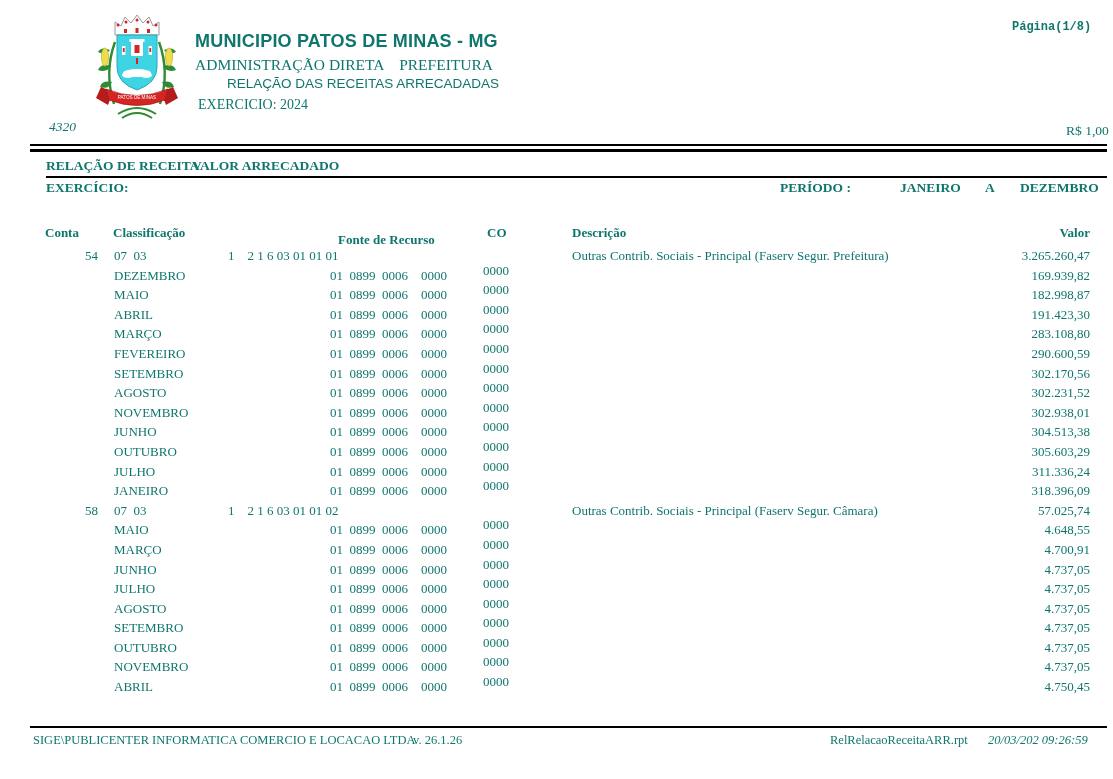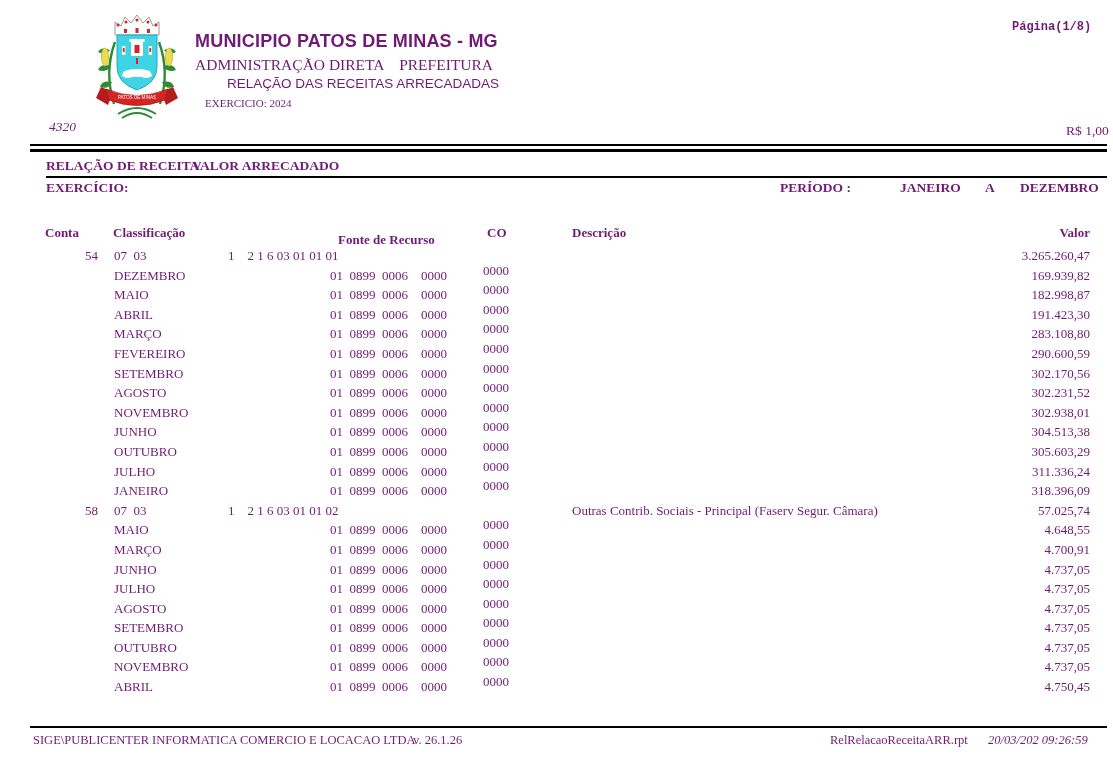--- a/index.html
+++ b/index.html
@@ -1,29 +1,29 @@
 <!DOCTYPE html>
 <html><head>
 <meta charset="utf-8">
 <style>
   html,body { margin:0; padding:0; background:#e8e8e8; }
   .page {
     position:relative; width:1113px; height:779px; background:#ffffff;
-    overflow:hidden; color:#701a75;
+    overflow:hidden; color:#0f766e;
     font-family:"Liberation Serif", serif; font-size:13px;
   }
   .abs { position:absolute; white-space:nowrap; }
   .rule { position:absolute; background:#000; }
 
   
   .crest { position:absolute; left:84px; top:10px; }
   .muni      { left:195px; top:31px;  font-family:"Liberation Sans", sans-serif; font-weight:bold; font-size:18px; letter-spacing:.2px; }
   .admin     { left:195px; top:56px;  font-size:15.5px; white-space:pre; }
   .reptitle  { left:195px; top:76px;  font-family:"Liberation Sans", sans-serif; font-size:13.5px;margin-left:32px; }
-  .exercise  { left:205px; top:97px;  font-size:11px; }
+  .exercise  { left:198px; top:97px;  font-size:14px; }
   .pagina    { left:1012px; top:20px; font-family:Liberation Mono, monospace; font-weight:bold; font-size:12px; }
   .doccode   { left:49px;  top:119px; font-style:italic; font-size:13.5px; }
   .currency  { left:1066px; top:123px; font-size:13.5px; }
 
   .rule-top-thin  { left:30px; top:144px; width:1077px; height:2px; }
   .rule-top-thick { left:30px; top:149px; width:1077px; height:3px; }
   .rule-band      { left:46px; top:176px; width:1061px; height:2px; }
   .rule-footer    { left:30px; top:726px; width:1077px; height:2px; }
 
   
@@ -160,20 +160,21 @@
   <div class="colhead h-fonte">Fonte de Recurso</div>
   <div class="colhead h-co">CO</div>
   <div class="colhead h-desc">Descrição</div>
   <div class="colhead h-valor">Valor</div>
 
   <div class="tbody">
       <div class="trow">
       <span class="c-conta">54</span>
       <span class="c-class-left">07  03</span>
       <span class="c-class-right">1    2 1 6 03 01 01 01</span>
+      <span class="c-desc">Outras Contrib. Sociais - Principal (Faserv Segur. Prefeitura)</span>
       <span class="c-valor">3.265.260,47</span>
     </div>
       <div class="trow">
       <span class="c-month">DEZEMBRO</span>
       <span class="c-fonte">01  0899  0006    0000</span>
       <span class="c-co">0000</span>
       <span class="c-valor">169.939,82</span>
     </div>
       <div class="trow">
       <span class="c-month">MAIO</span>

